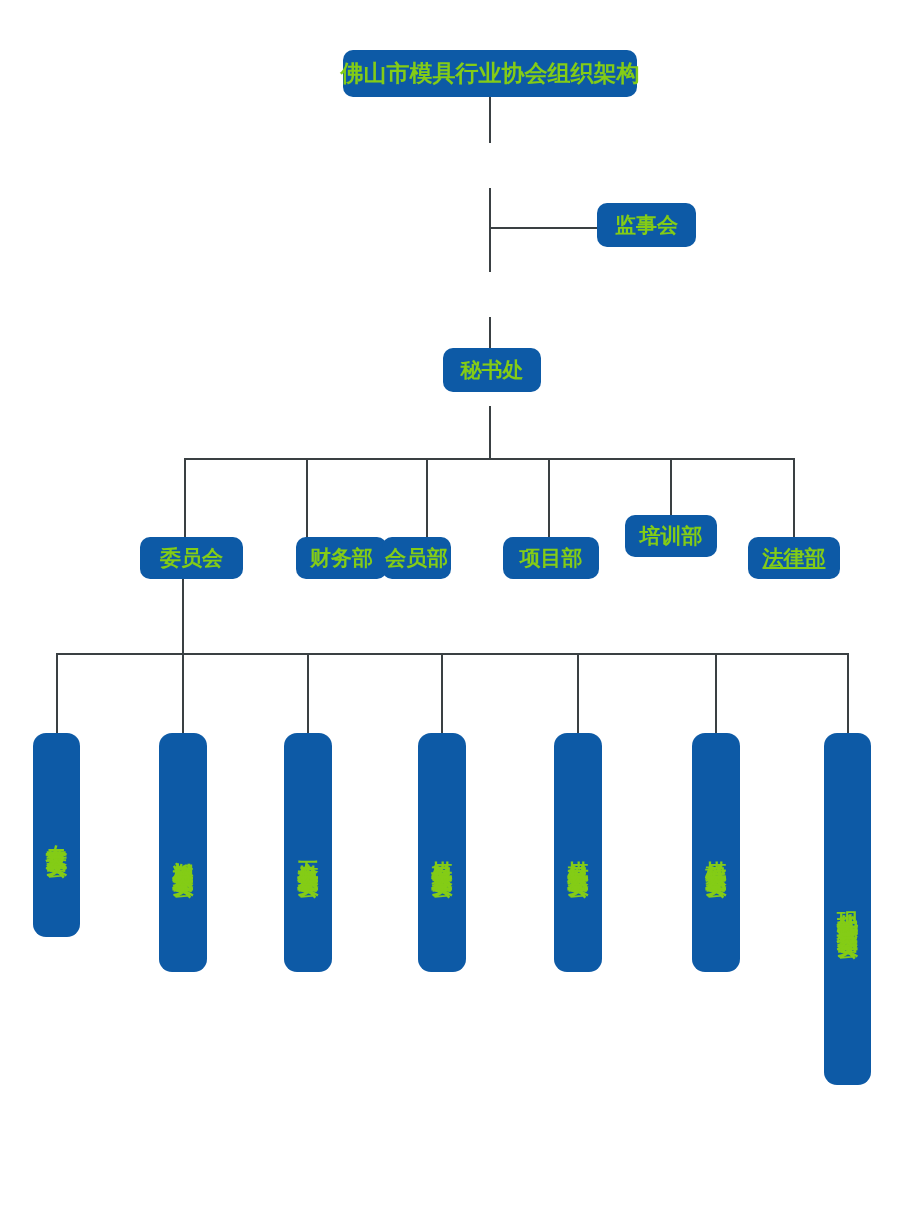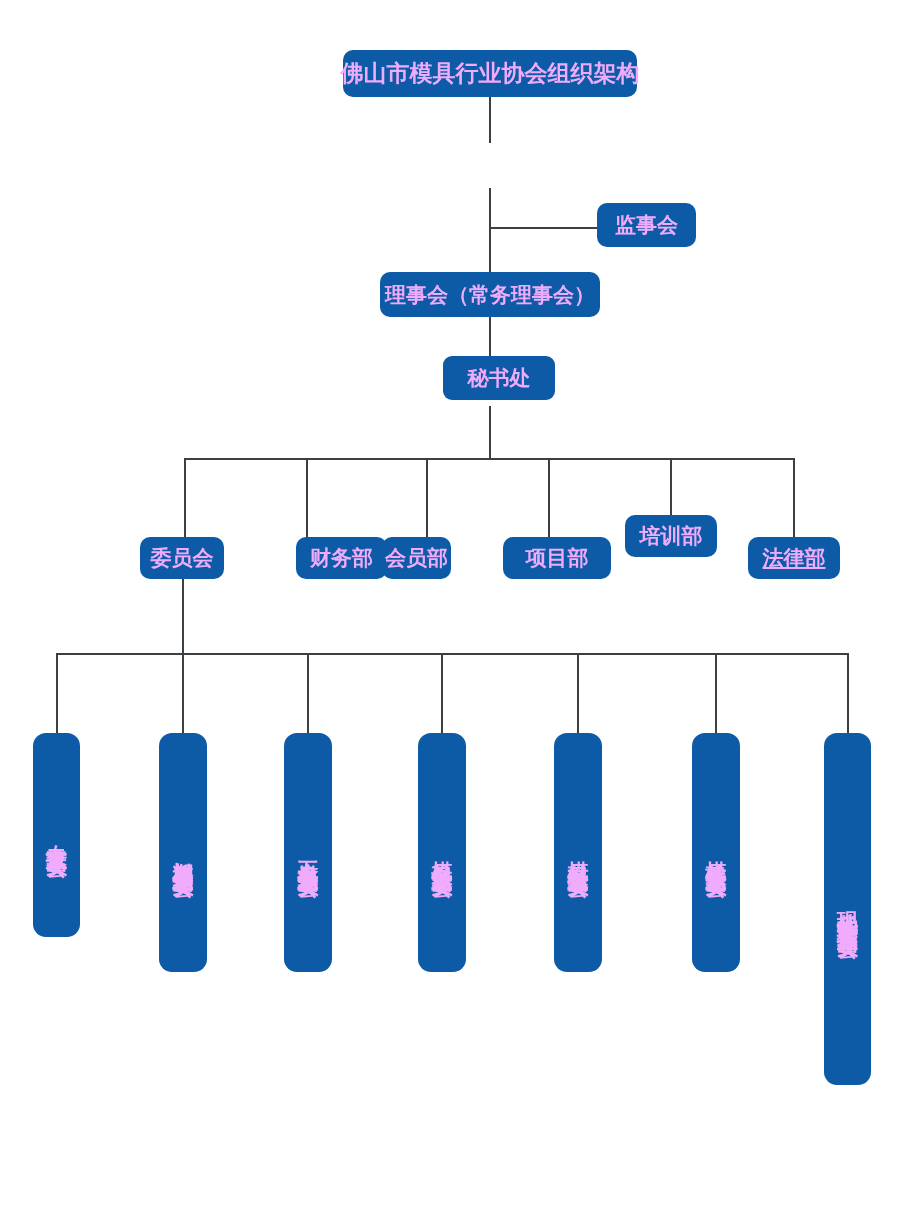--- a/index.html
+++ b/index.html
@@ -10,21 +10,21 @@
   .canvas {
     position: relative;
     width: 906px;
     height: 1207px;
     background: #ffffff;
     overflow: hidden;
   }
   .node {
     position: absolute;
     background: #0d5aa6;
-    color: #f0abfc;
+    color: #84cc16;
     font-weight: bold;
     font-size: 21px;
     display: flex;
     align-items: center;
     justify-content: center;
     border-radius: 10px;
     text-align: center;
     box-sizing: border-box;
     white-space: nowrap;
   }
@@ -55,40 +55,39 @@
   <div class="node title" style="left:343px; top:50px; width:294px; height:47px;">佛山市模具行业协会组织架构</div>
 
   <div class="vline" style="left:489px; top:97px; height:46px;"></div>
 
 
   <div class="vline" style="left:489px; top:188px; height:84px;"></div>
 
   <div class="hline" style="left:490px; top:227px; width:107px;"></div>
   <div class="node" style="left:597px; top:203px; width:99px; height:44px;">监事会</div>
 
-  <div class="node" style="left:380px; top:272px; width:220px; height:45px;">理事会（常务理事会）</div>
 
   <div class="vline" style="left:489px; top:317px; height:45px;"></div>
 
-  <div class="node" style="left:443px; top:356px; width:112px; height:44px;border-radius:9px;">秘书处</div>
+  <div class="node" style="left:443px; top:348px; width:98px; height:44px;">秘书处</div>
 
   <div class="vline" style="left:489px; top:406px; height:53px;"></div>
 
   <div class="hline" style="left:184px; top:458px; width:611px;"></div>
   <div class="vline" style="left:184px; top:459px; height:78px;"></div>
   <div class="vline" style="left:306px; top:459px; height:78px;"></div>
   <div class="vline" style="left:426px; top:459px; height:78px;"></div>
   <div class="vline" style="left:548px; top:459px; height:78px;"></div>
   <div class="vline" style="left:670px; top:459px; height:78px;"></div>
   <div class="vline" style="left:793px; top:459px; height:78px;"></div>
 
-  <div class="node" style="left:140px; top:537px; width:84px; height:42px;">委员会</div>
+  <div class="node" style="left:140px; top:537px; width:103px; height:42px;">委员会</div>
   <div class="node" style="left:276px; top:537px; width:91px; height:42px;margin-left:20px;">财务部</div>
   <div class="node" style="left:382px; top:537px; width:69px; height:42px;">会员部</div>
-  <div class="node" style="left:503px; top:537px; width:108px; height:42px;">项目部</div>
+  <div class="node" style="left:503px; top:537px; width:96px; height:42px;">项目部</div>
   <div class="node" style="left:625px; top:515px; width:92px; height:42px;">培训部</div>
   <div class="node" style="left:748px; top:537px; width:92px; height:42px;text-decoration:underline;">法律部</div>
 
   <div class="vline" style="left:182px; top:579px; height:75px;"></div>
 
   <div class="hline" style="left:56px; top:653px; width:793px;"></div>
   <div class="vline" style="left:56px;  top:654px; height:79px;"></div>
   <div class="vline" style="left:182px; top:654px; height:79px;"></div>
   <div class="vline" style="left:307px; top:654px; height:79px;"></div>
   <div class="vline" style="left:441px; top:654px; height:79px;"></div>

